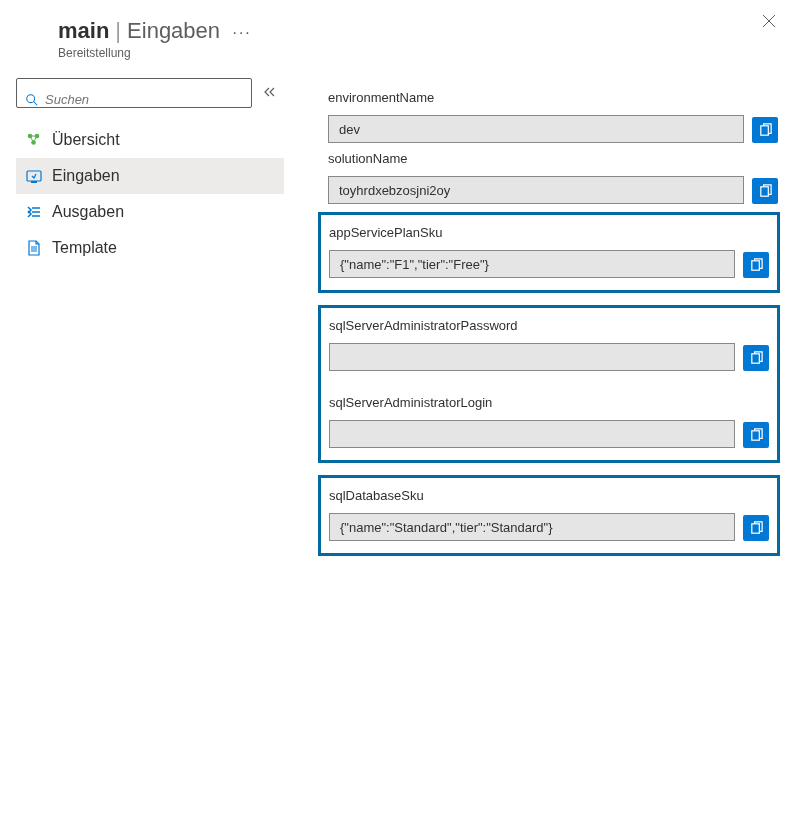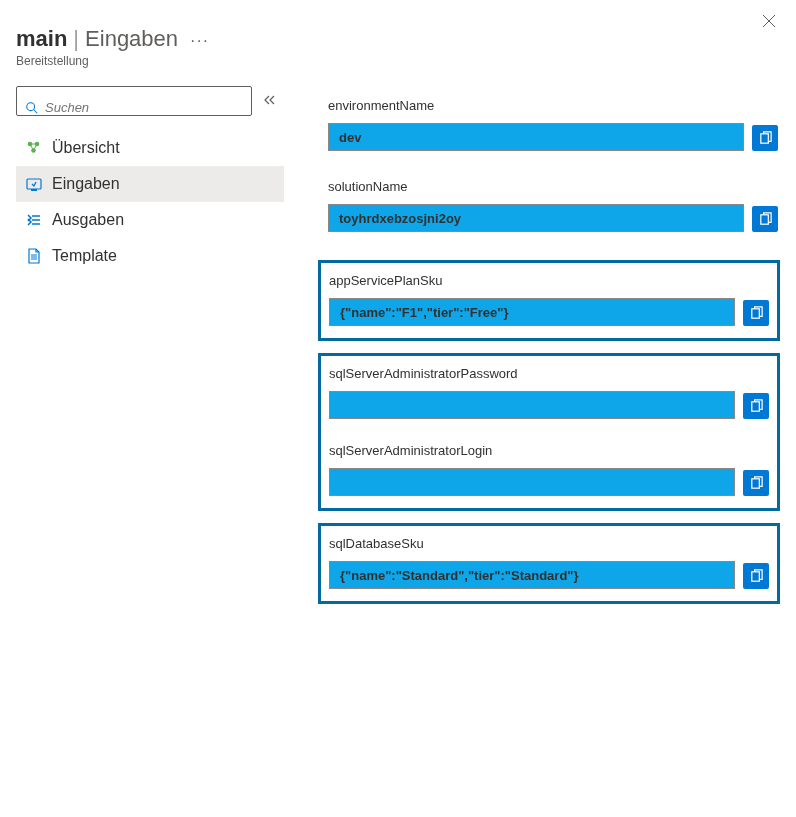--- a/index.html
+++ b/index.html
@@ -6,22 +6,23 @@
     body {
       font-family: "Segoe UI", -apple-system, sans-serif;
       font-size: 13px;
       color: #323130;
       background: #fff;
       width: 796px;
       height: 817px;
       overflow: hidden;
     }
     .header {
-      padding: 26px 16px 6px 16px;
+      padding: 18px 16px 6px 16px;
       position: relative;
+      margin-left: 42px;
     }
     .title-row {
       display: flex;
       align-items: baseline;
       gap: 6px;
     }
     .title-main {
       font-size: 22px;
       font-weight: 600;
       color: #323130;
@@ -116,21 +117,21 @@
       display: flex;
       align-items: center;
       justify-content: center;
     }
     .content {
       flex: 1;
       padding: 24px 18px 0 32px;
       overflow-y: auto;
     }
     .field-group {
-      margin-bottom: 28px;
+      margin-bottom: 8px;
     }
     .hl-box {
       border: 3px solid #0369a1;
       padding: 10px 8px 12px 8px;
       margin-left: -10px;
       margin-right: -2px;
       margin-bottom: 12px;
     }
     .hl-box .field-group { margin-bottom: 24px; }
     .hl-box .field-group:last-child { margin-bottom: 0; }
@@ -142,27 +143,26 @@
     }
     .field-row {
       display: flex;
       align-items: stretch;
       gap: 8px;
     }
     .field-input {
       flex: 1;
       height: 28px;
       border: 1px solid #8a8886;
-      background: #0ea5e9;
+      background: #e5e5e5;
       padding: 0 10px;
       font-size: 13px;
       color: #323130;
       outline: none;
       font-family: inherit;
-      font-weight: bold;
     }
     .copy-btn {
       width: 26px;
       height: 26px;
       background: #0078d4;
       display: flex;
       align-items: center;
       justify-content: center;
       cursor: pointer;
       border-radius: 2px;

